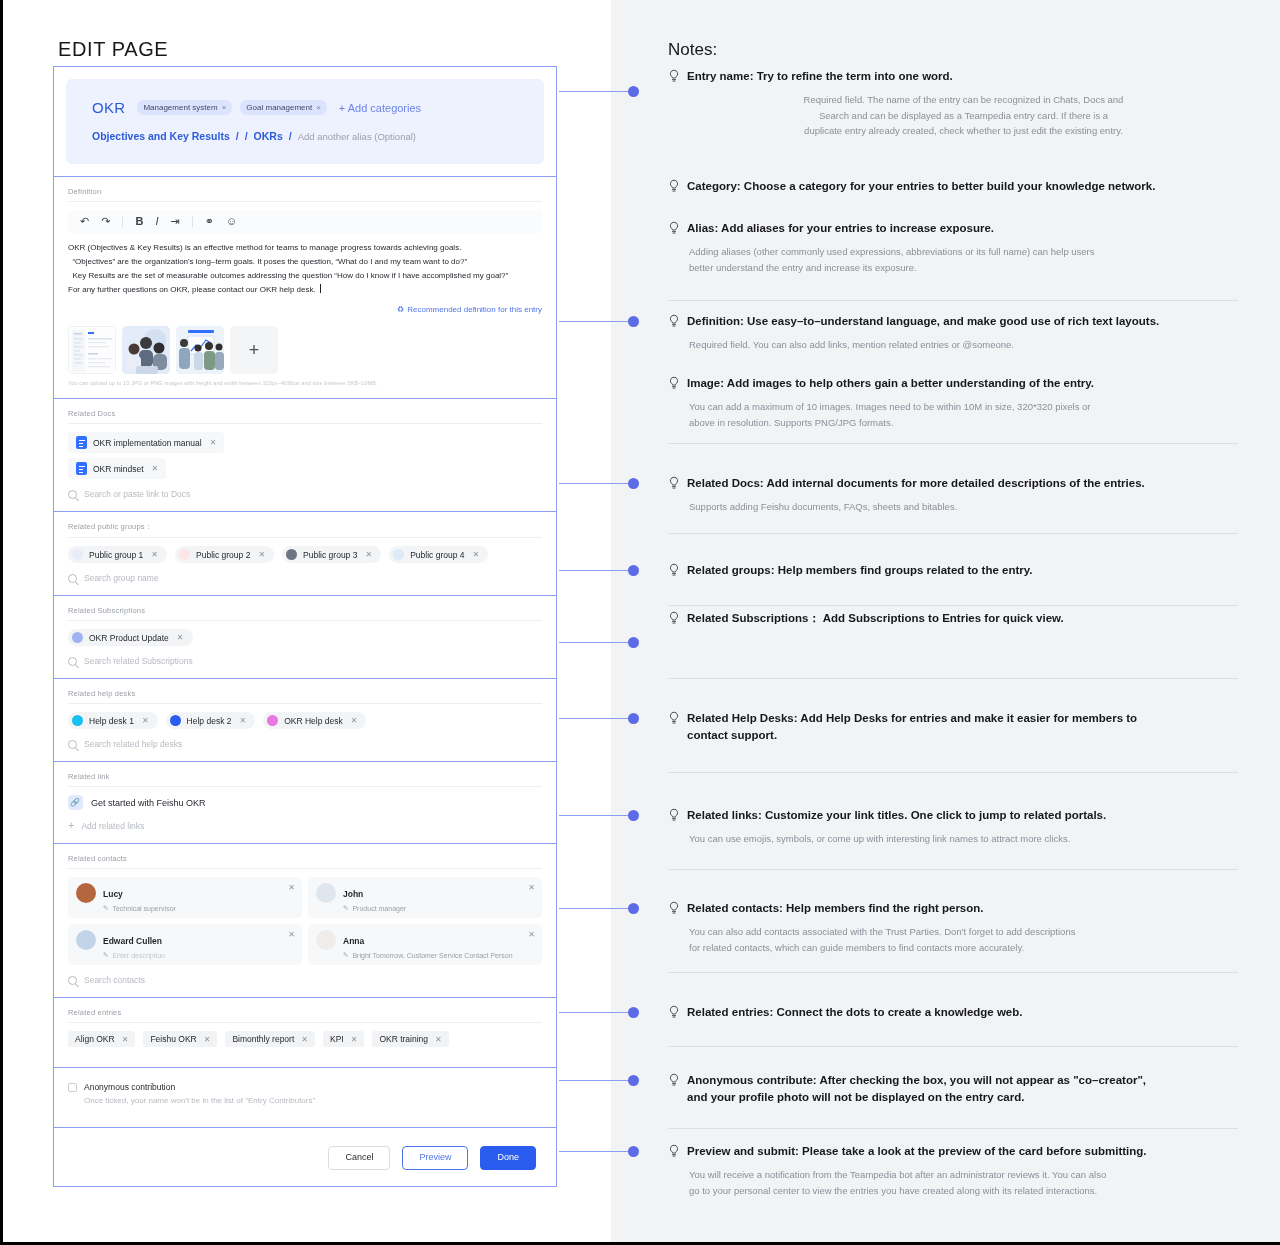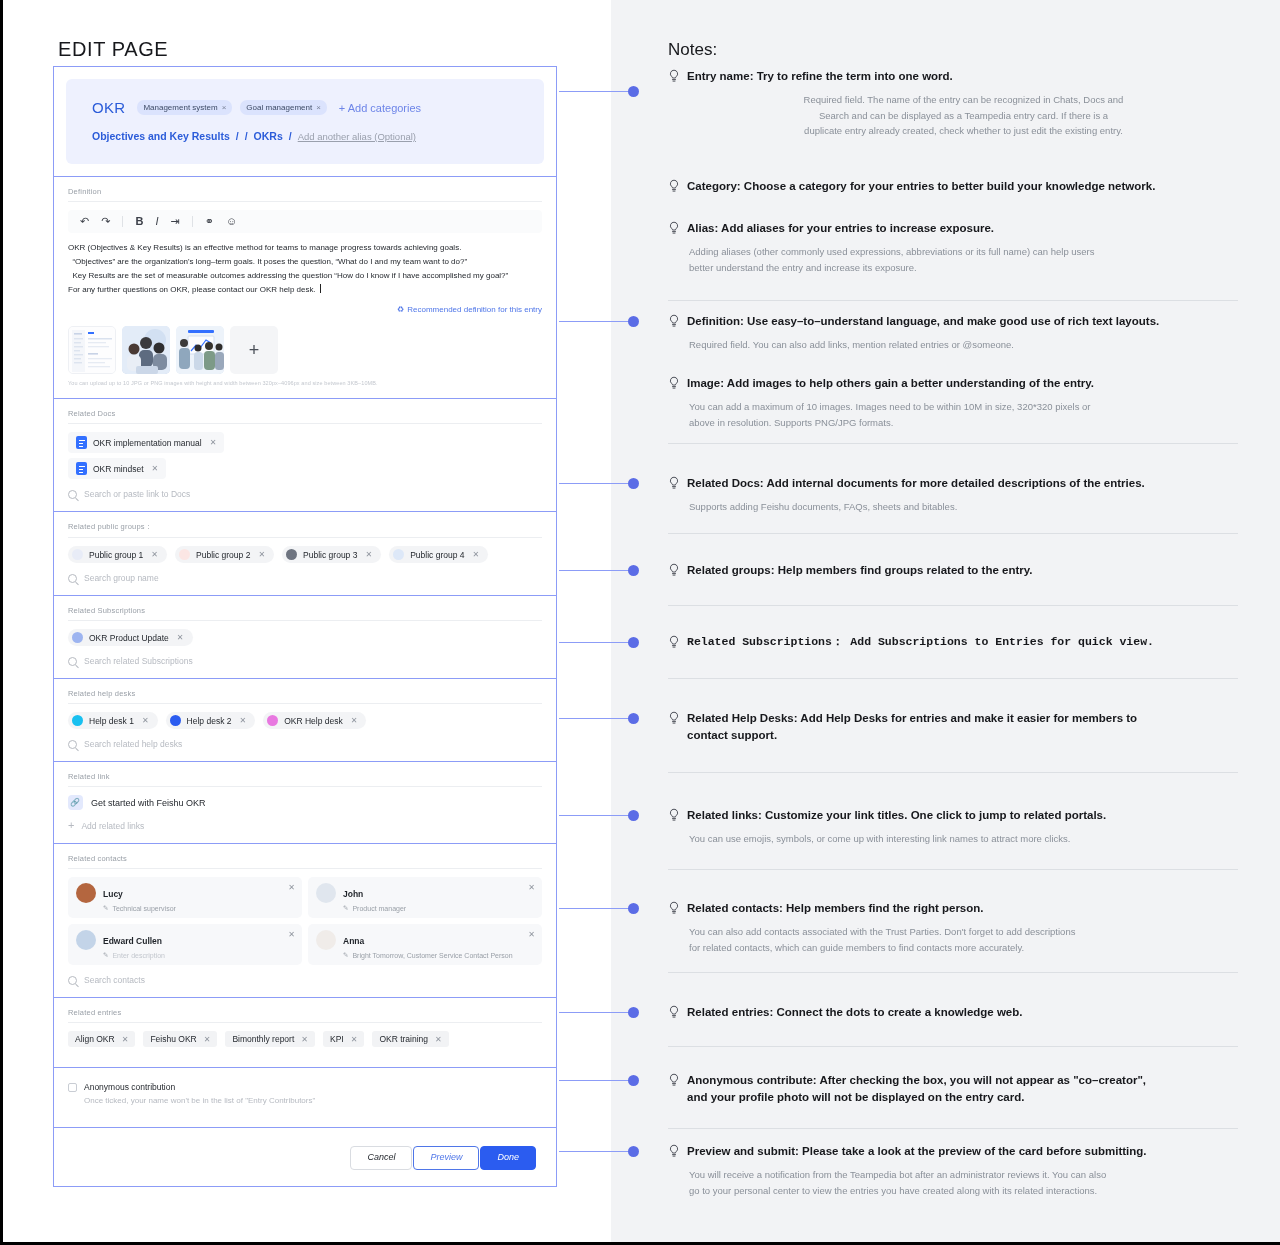--- a/index.html
+++ b/index.html
@@ -55,21 +55,21 @@
   .cat-chip {
     background:#dbe3fd; color:#3d4b66; font-size:8px;
     padding:3px 6px; border-radius:7px; display:inline-flex; align-items:center; gap:4px;
   }
   .cat-chip .x { color:#7b8399; font-size:8px; cursor:pointer; }
   .add-cat { color:#6d85e8; font-size:11px; margin-left:4px; cursor:pointer; }
   .head-row2 { display:flex; align-items:baseline; gap:6px; margin-top:14px; }
   .alias-main { color:#2b5cd9; font-size:10.5px; font-weight:600; }
   .alias-sep { color:#2b5cd9; font-size:10.5px; font-weight:600; }
   .alias-2 { color:#2b5cd9; font-size:10.5px; font-weight:600; }
-  .alias-ph { color:#9aa0ad; font-size:9.5px;text-decoration:underline; }
+  .alias-ph { color:#9aa0ad; font-size:9.5px; }
 
   
   .rt-bar {
     display:flex; align-items:center; gap:12px;
     background:#fafbfc; border-radius:4px; padding:6px 12px; margin-bottom:8px;
   }
   .rt-bar .tool { font-size:11px; color:#3c4049; cursor:pointer; line-height:1; }
   .rt-bar .divider { width:1px; height:11px; background:#dfe2e6; }
   .def-body { font-size:8px; color:#1f2329; line-height:1.75; }
   .def-body .ln { white-space:pre; }
@@ -154,21 +154,21 @@
   .pencil { font-size:6.5px; color:#9aa0a8; }
   .c-x { position:absolute; right:7px; top:6px; color:#8f959e; font-size:8px; cursor:pointer; }
 
   
   .anon-row { display:flex; align-items:center; gap:7px; }
   .cbox { width:9px; height:9px; border:1px solid #c9cdd4; border-radius:2px; background:#fff; flex:none; }
   .anon-lbl { font-size:8.5px; color:#1f2329; }
   .anon-sub { font-size:8px; color:#b6bac1; margin:4px 0 0 16px; }
 
   
-  .btn-row { display:flex; justify-content:flex-end; gap:1px; padding:4px 6px 2px 0;font-style:italic; }
+  .btn-row { display:flex; justify-content:flex-end; gap:12px; padding:4px 6px 2px 0; }
   .btn { font-size:9px; padding:5px 16px; border-radius:4px; cursor:pointer; line-height:1.3; }
   .btn-cancel { background:#fff; border:1px solid #d9dce1; color:#1f2329; }
   .btn-preview { background:#fff; border:1px solid #4f76e8; color:#4f76e8; }
   .btn-done { background:#2b5cf0; border:1px solid #2b5cf0; color:#fff; }
 
   
   .conn { position:absolute; height:1px; background:#8c9cf7; }
   .conn-dot {
     position:absolute; width:11px; height:11px; border-radius:50%;
     background:#5b6ce6;
@@ -609,21 +609,21 @@
         <div class="note" style="top: 562px;">
           <div class="note-head">
             <span class="bulb"><svg width="12" height="14" viewBox="0 0 12 14">
                 <path d="M6 1.2a3.6 3.6 0 0 0-2.2 6.45c.45.36.7.85.7 1.35h3a1.8 1.8 0 0 1 .7-1.35A3.6 3.6 0 0 0 6 1.2z" fill="none" stroke="#3c4049" stroke-width="0.9"></path>
                 <path d="M4.5 10.6h3M5 12.1h2" stroke="#3c4049" stroke-width="0.9" stroke-linecap="round"></path>
               </svg></span>
             <div class="note-title">Related groups: Help members find groups related to the entry.</div>
           </div>
         </div>
         <div class="note-sep" style="top: 605px;"></div>
-        <div class="note" style="top: 634px; font-family: Liberation Mono, monospace;">
+        <div class="note" style="top: 610px;">
           <div class="note-head">
             <span class="bulb"><svg width="12" height="14" viewBox="0 0 12 14">
                 <path d="M6 1.2a3.6 3.6 0 0 0-2.2 6.45c.45.36.7.85.7 1.35h3a1.8 1.8 0 0 1 .7-1.35A3.6 3.6 0 0 0 6 1.2z" fill="none" stroke="#3c4049" stroke-width="0.9"></path>
                 <path d="M4.5 10.6h3M5 12.1h2" stroke="#3c4049" stroke-width="0.9" stroke-linecap="round"></path>
               </svg></span>
             <div class="note-title">Related Subscriptions： Add Subscriptions to Entries for quick view.</div>
           </div>
         </div>
         <div class="note-sep" style="top: 678px;"></div>
         <div class="note" style="top: 710px;">

